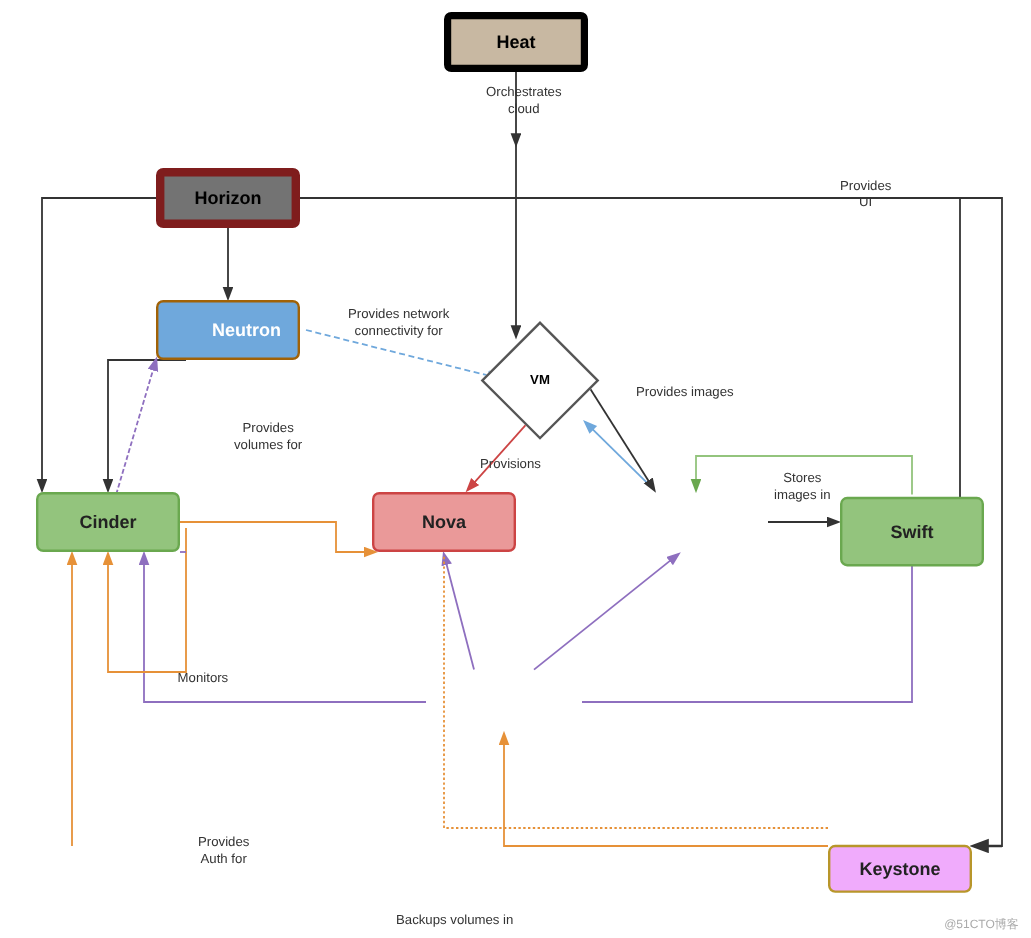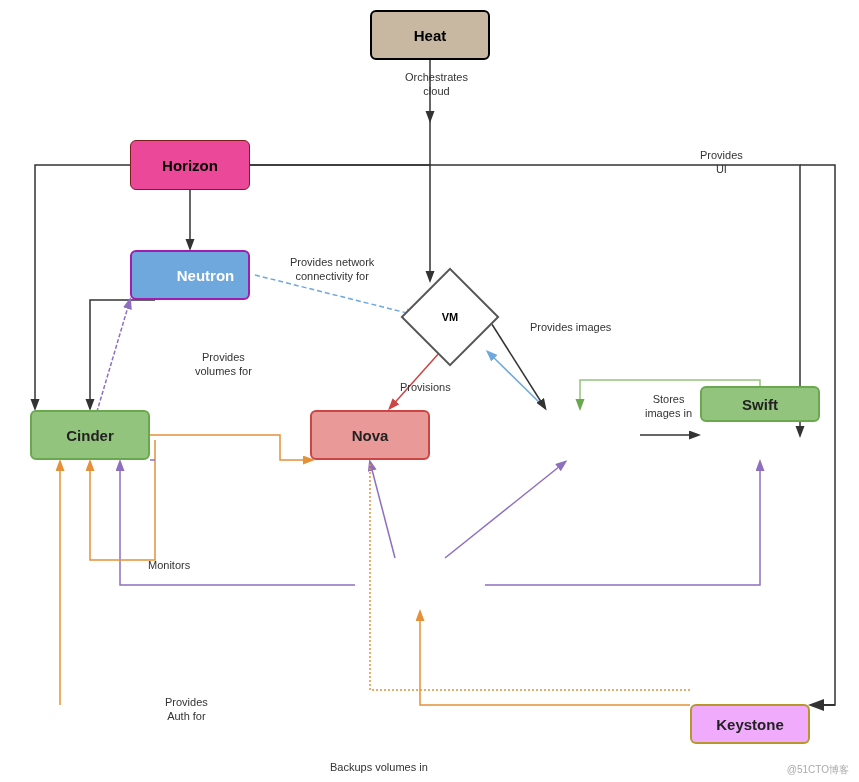--- a/index.html
+++ b/index.html
@@ -20,37 +20,37 @@
       position: absolute;
       display: flex;
       align-items: center;
       justify-content: center;
       font-weight: bold;
       font-size: 15px;
       border-radius: 6px;
     }
     .node-heat {
       background: #c8b8a2;
-      border: 2px solid #000000;
+      border: 6px solid #000000;
       width: 120px;
       height: 50px;
       left: 370px;
       top: 10px;
     }
     .node-horizon {
-      background: #ec4899;
-      border: 1px solid #7f1d1d;
+      background: #737373;
+      border: 7px solid #7f1d1d;
       width: 120px;
       height: 50px;
       left: 130px;
       top: 140px;
     }
     .node-neutron {
       background: #6fa8dc;
-      border: 2px solid #a21caf;
+      border: 2px solid #a16207;
       width: 120px;
       height: 50px;
       color: #fff;
       left: 130px;
       top: 250px;
       padding-left: 31px;
     }
     .node-cinder {
       background: #93c47d;
       border: 2px solid #6aa84f;
@@ -76,24 +76,24 @@
       width: 120px;
       height: 50px;
       color: #222;
       left: 520px;
       top: 410px;
     }
     .node-swift {
       background: #93c47d;
       border: 2px solid #6aa84f;
       width: 120px;
-      height: 36px;
+      height: 58px;
       color: #222;
       left: 700px;
-      top: 386px;
+      top: 414px;
     }
     .node-ceilometer {
       background: #b4a0d0;
       border: 2px solid #8e6fbf;
       width: 130px;
       height: 50px;
       color: #222;
       left: 355px;
       top: 560px;
     }

